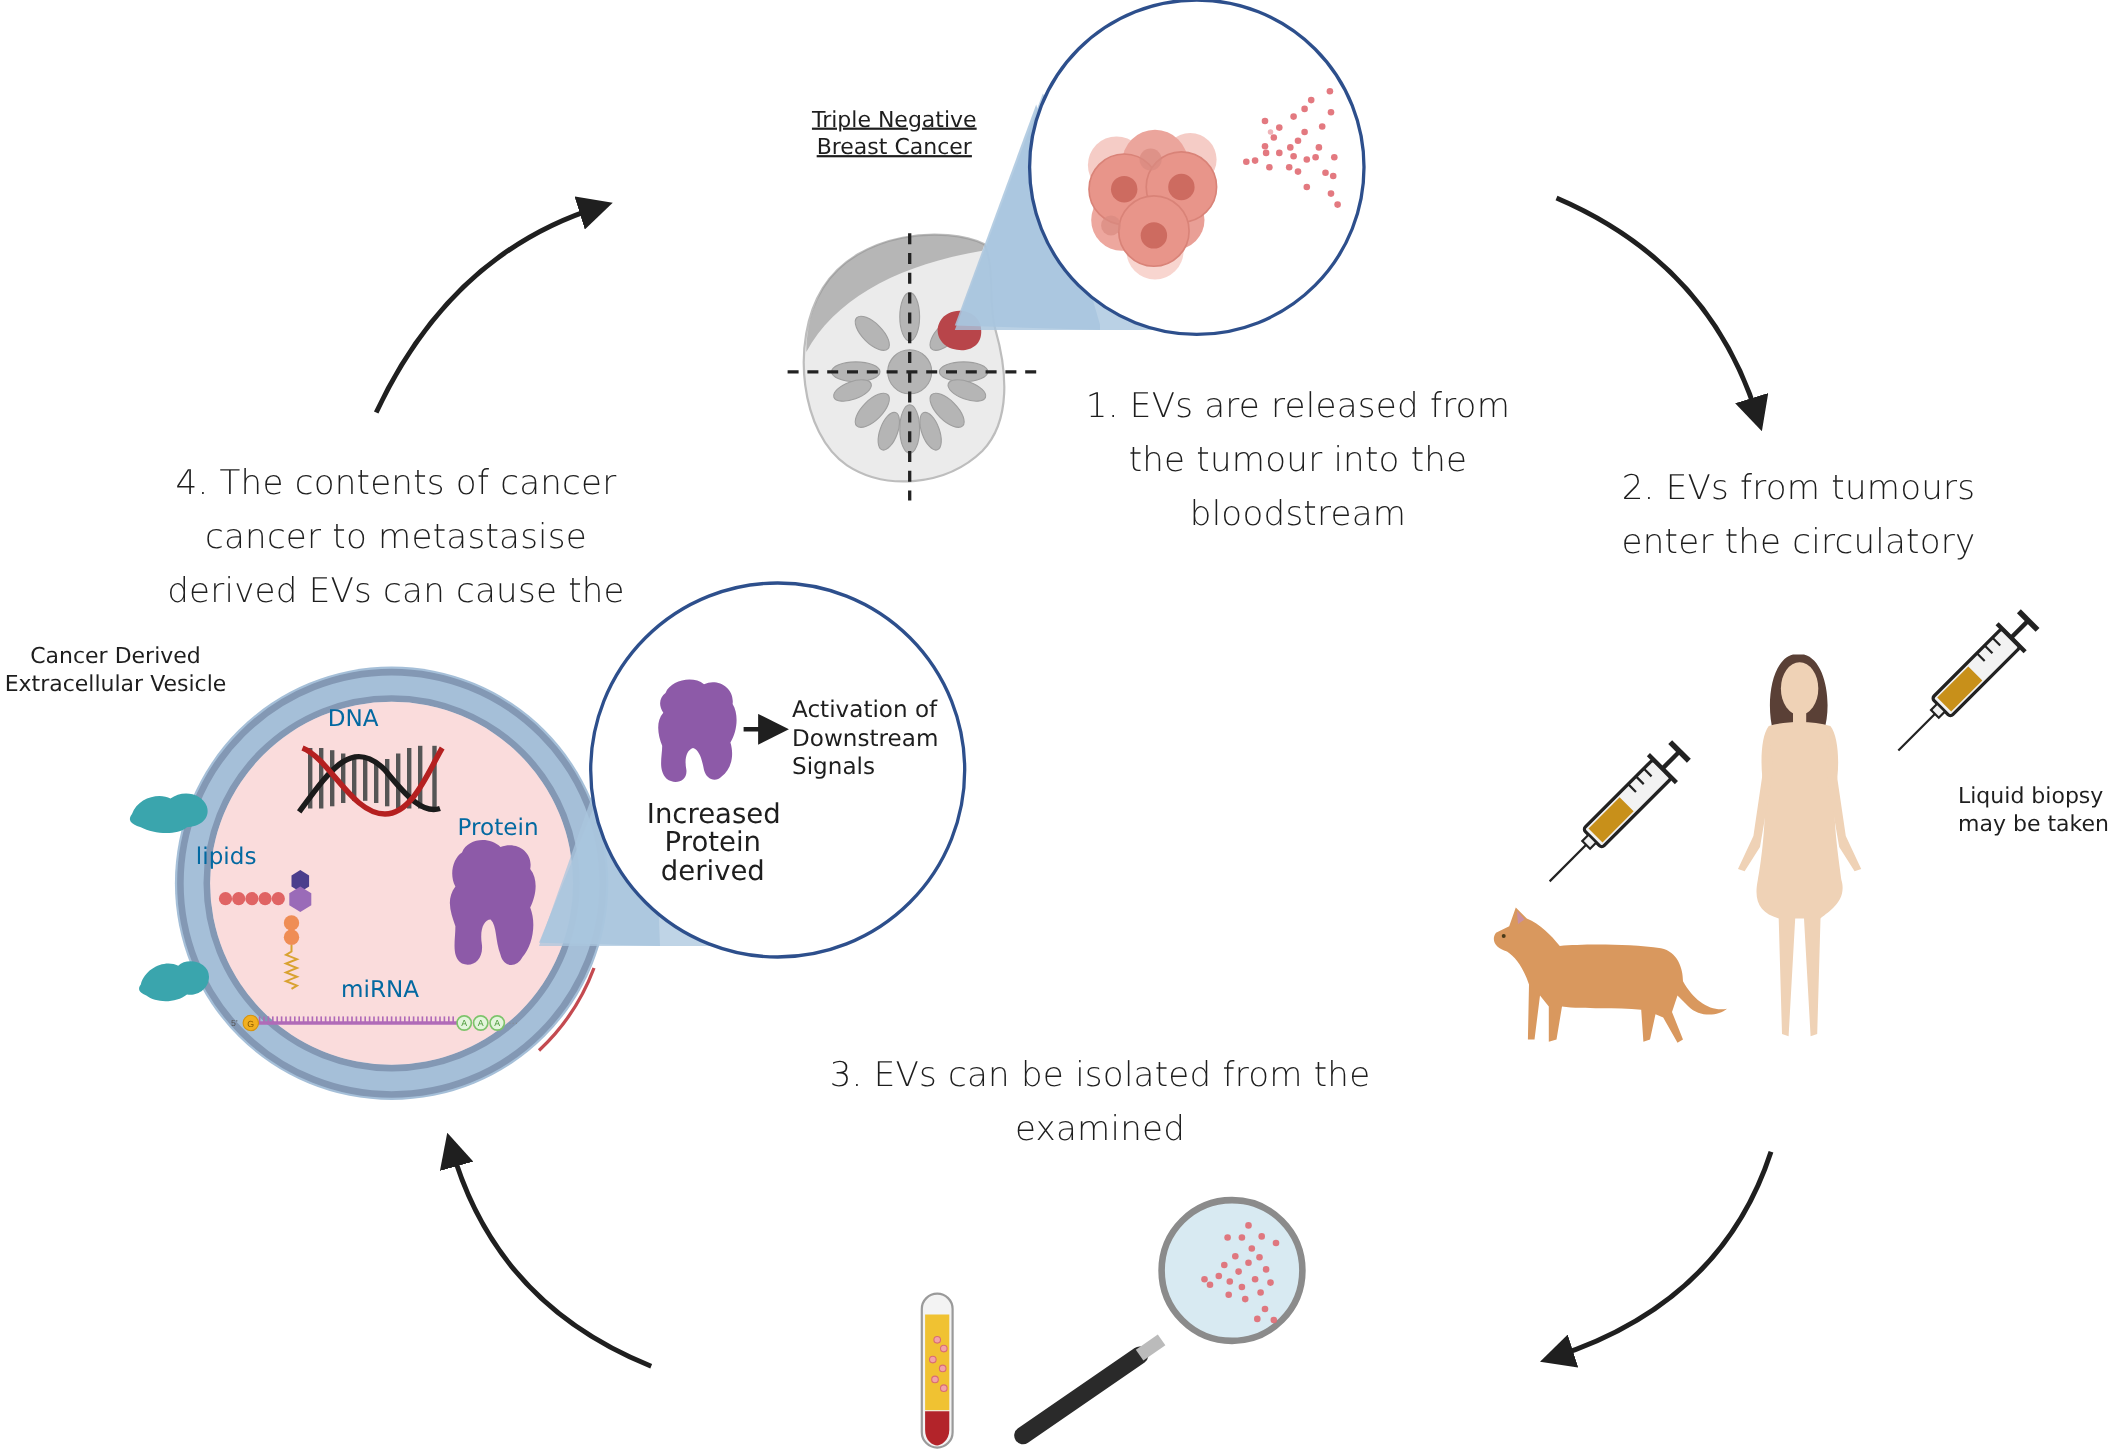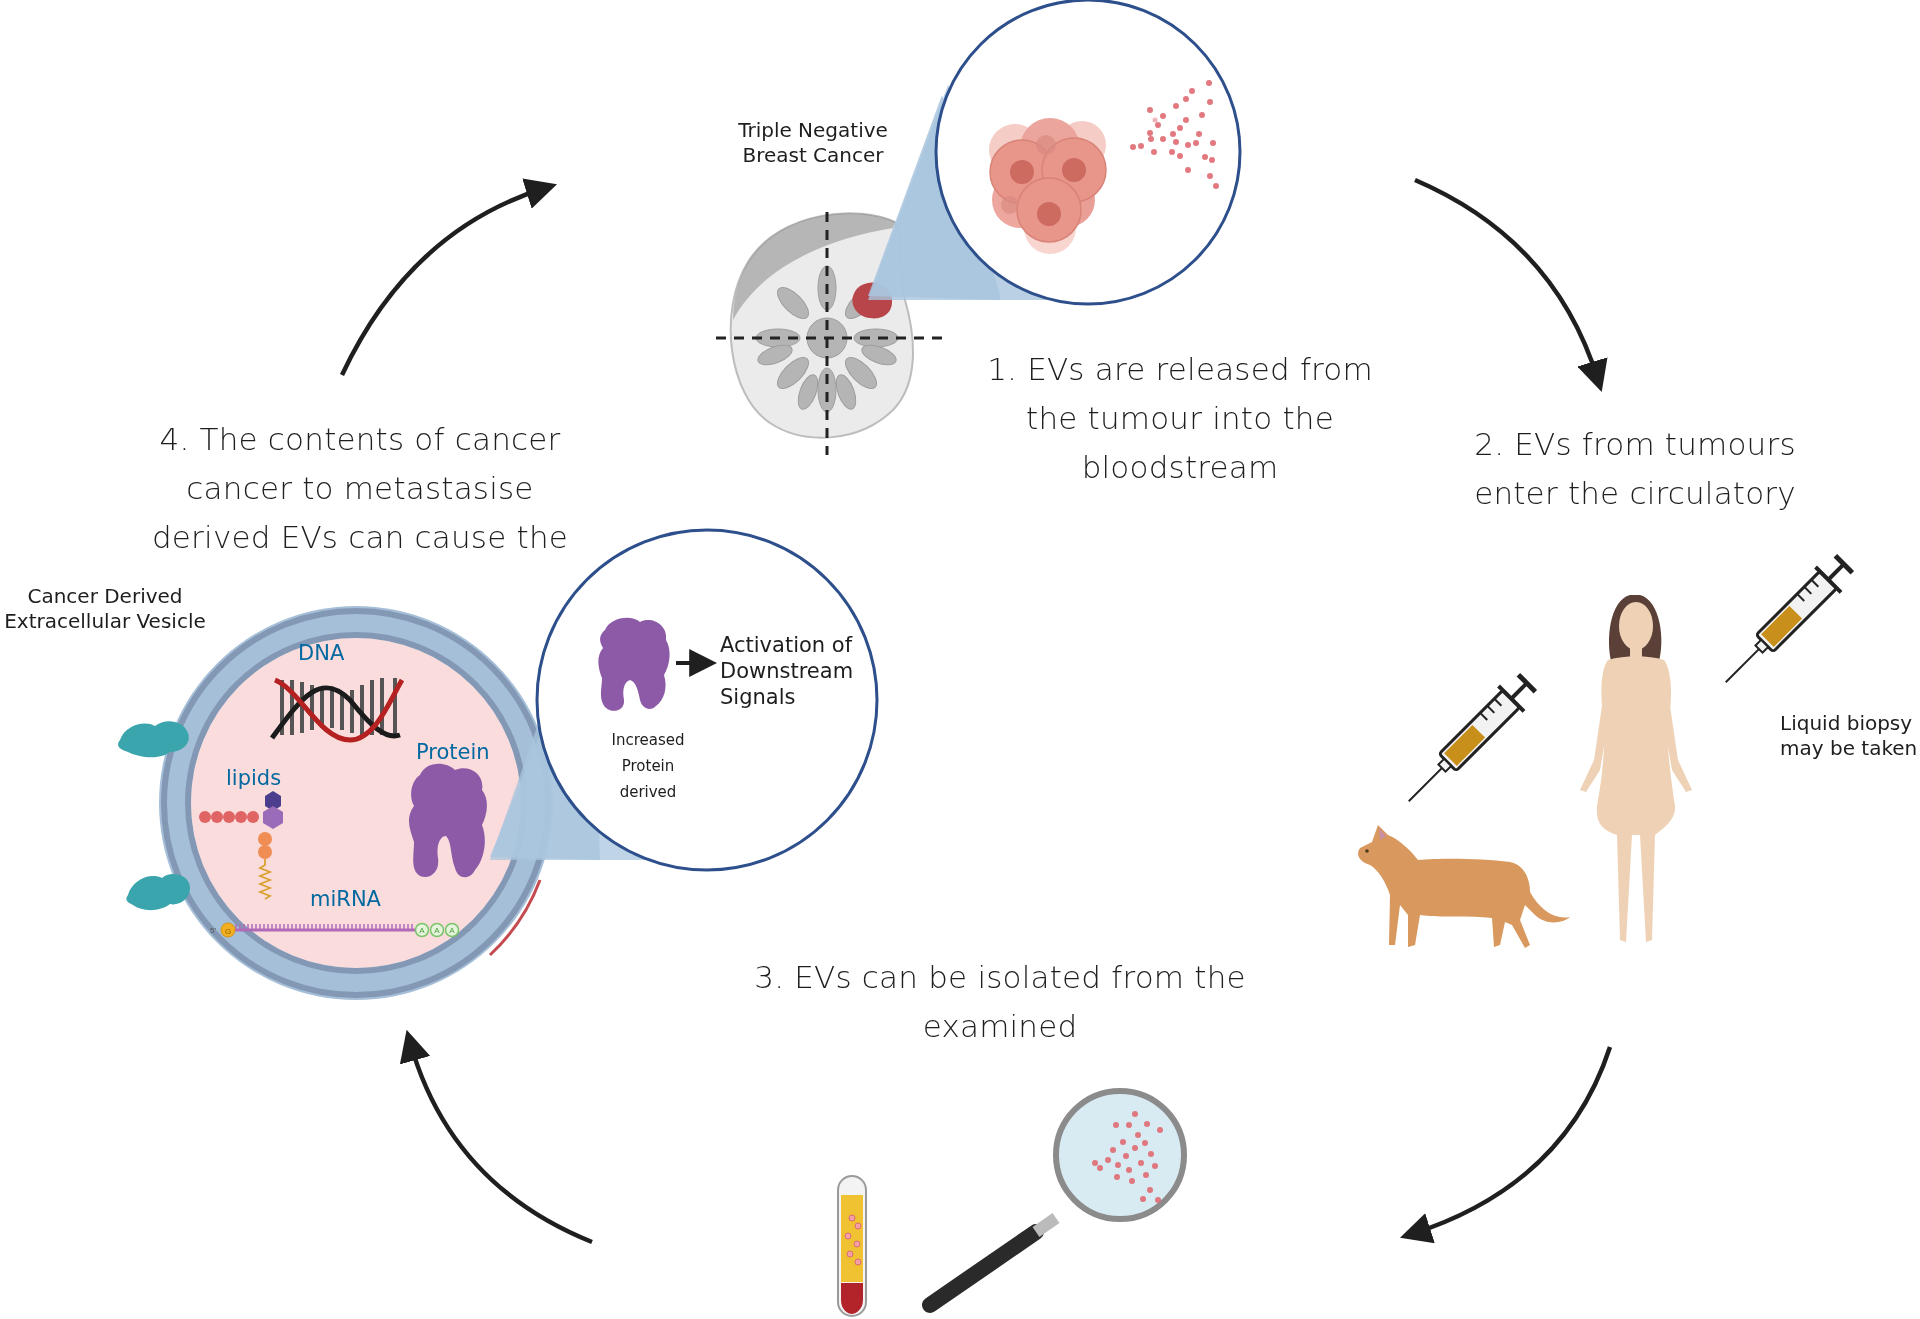--- a/index.html
+++ b/index.html
@@ -325,21 +325,21 @@
         <circle cx="1123" cy="1142" r="3" fill="#e06a72" opacity="0.9"></circle>
         <circle cx="1150" cy="1190" r="3" fill="#e06a72" opacity="0.9"></circle>
         <circle cx="1143" cy="1199" r="3" fill="#e06a72" opacity="0.9"></circle>
         <circle cx="1158" cy="1200" r="3" fill="#e06a72" opacity="0.9"></circle>
         <circle cx="1116" cy="1125" r="3" fill="#e06a72" opacity="0.9"></circle>
         <circle cx="1135" cy="1114" r="3" fill="#e06a72" opacity="0.9"></circle>
       </g>
   </g>
 </svg>
 
-<div class="small" style="left:708px;top:118px;width:210px;">
+<div class="small" style="left:708px;top:96px;width:210px;text-decoration:underline;">
   <span>Triple Negative</span>
   <span>Breast Cancer</span>
 </div>
 
 <div class="step" style="left:960px;top:345px;width:440px;">
   <span>1. EVs are released from</span>
   <span>the tumour into the</span>
   <span>bloodstream</span>
 </div>
 
@@ -358,25 +358,25 @@
   <span>cancer to metastasise</span>
   <span>derived EVs can cause the</span>
 </div>
 
 <div class="small" style="left:0px;top:584px;width:210px;">
   <span>Cancer Derived</span>
   <span>Extracellular Vesicle</span>
 </div>
 
 <div class="label" style="left:298px;top:641px;">DNA</div>
-<div class="label" style="left:178px;top:766px;margin-left:48px;">lipids</div>
+<div class="label" style="left:178px;top:766px;">lipids</div>
 <div class="label" style="left:416px;top:740px;">Protein</div>
 <div class="label" style="left:310px;top:887px;">miRNA</div>
 
-<div class="small" style="left:588px;top:727px;width:120px;font-size:15px;line-height:26px;">
+<div class="small" style="left:588px;top:727px;width:120px;font-size:25px;line-height:26px;">
   <span>Increased</span>
   <span>Protein</span>
   <span>derived</span>
 </div>
 
 <div class="small" style="left:720px;top:632px;text-align:left;font-size:21px;line-height:26px;">
   <span>Activation of</span>
   <span>Downstream</span>
   <span>Signals</span>
 </div>

